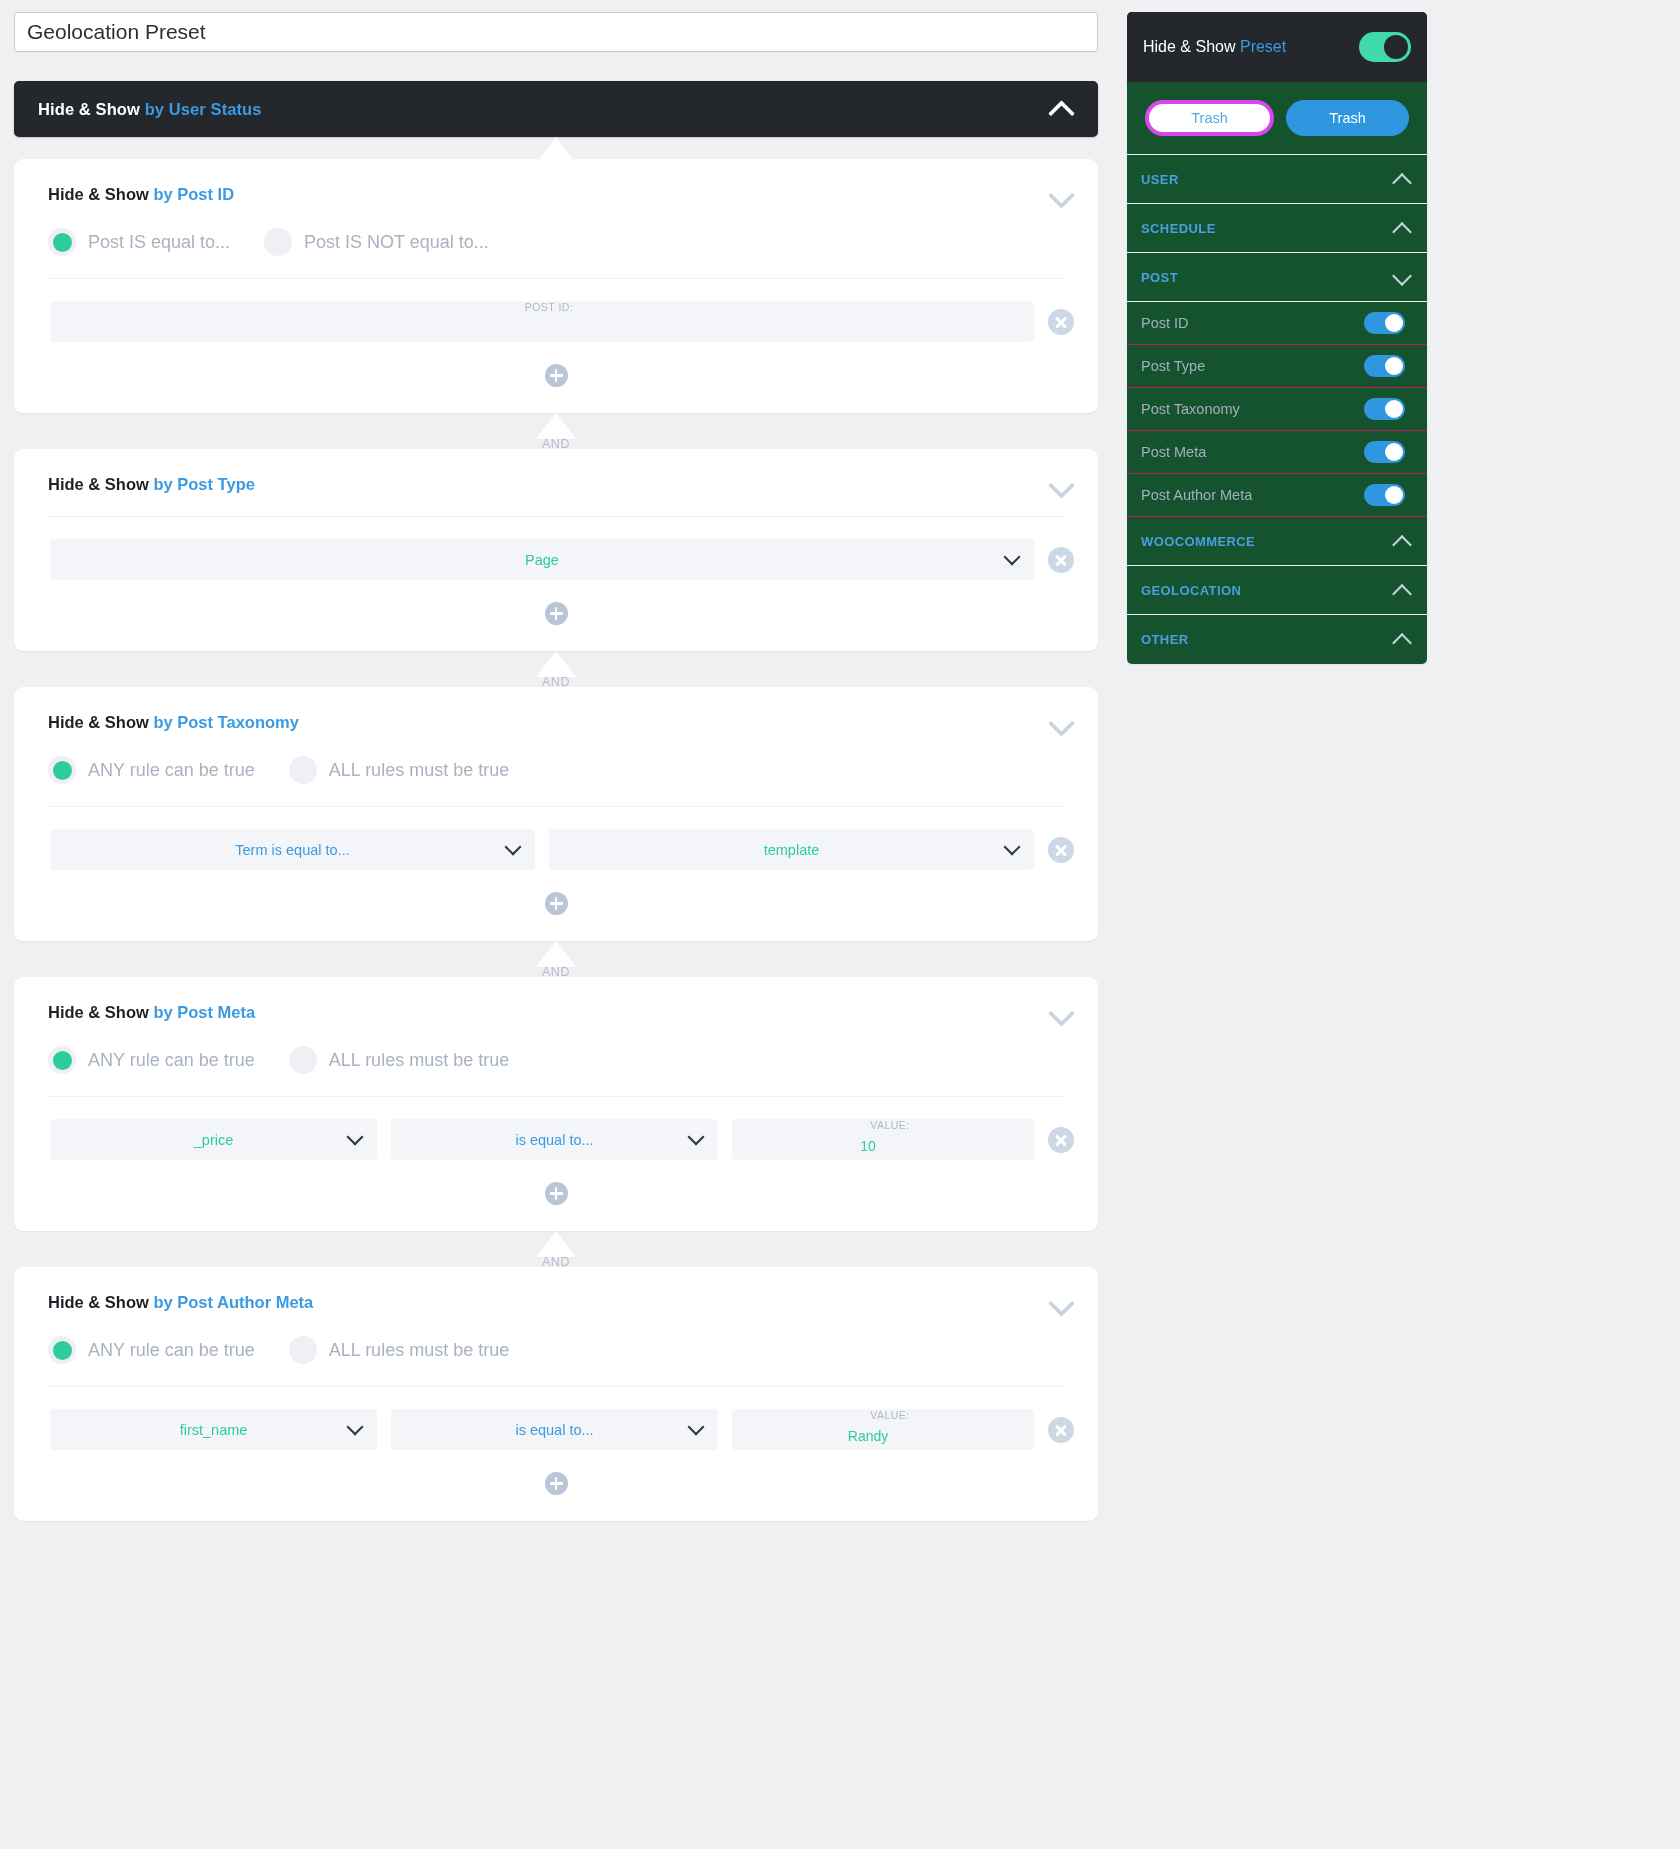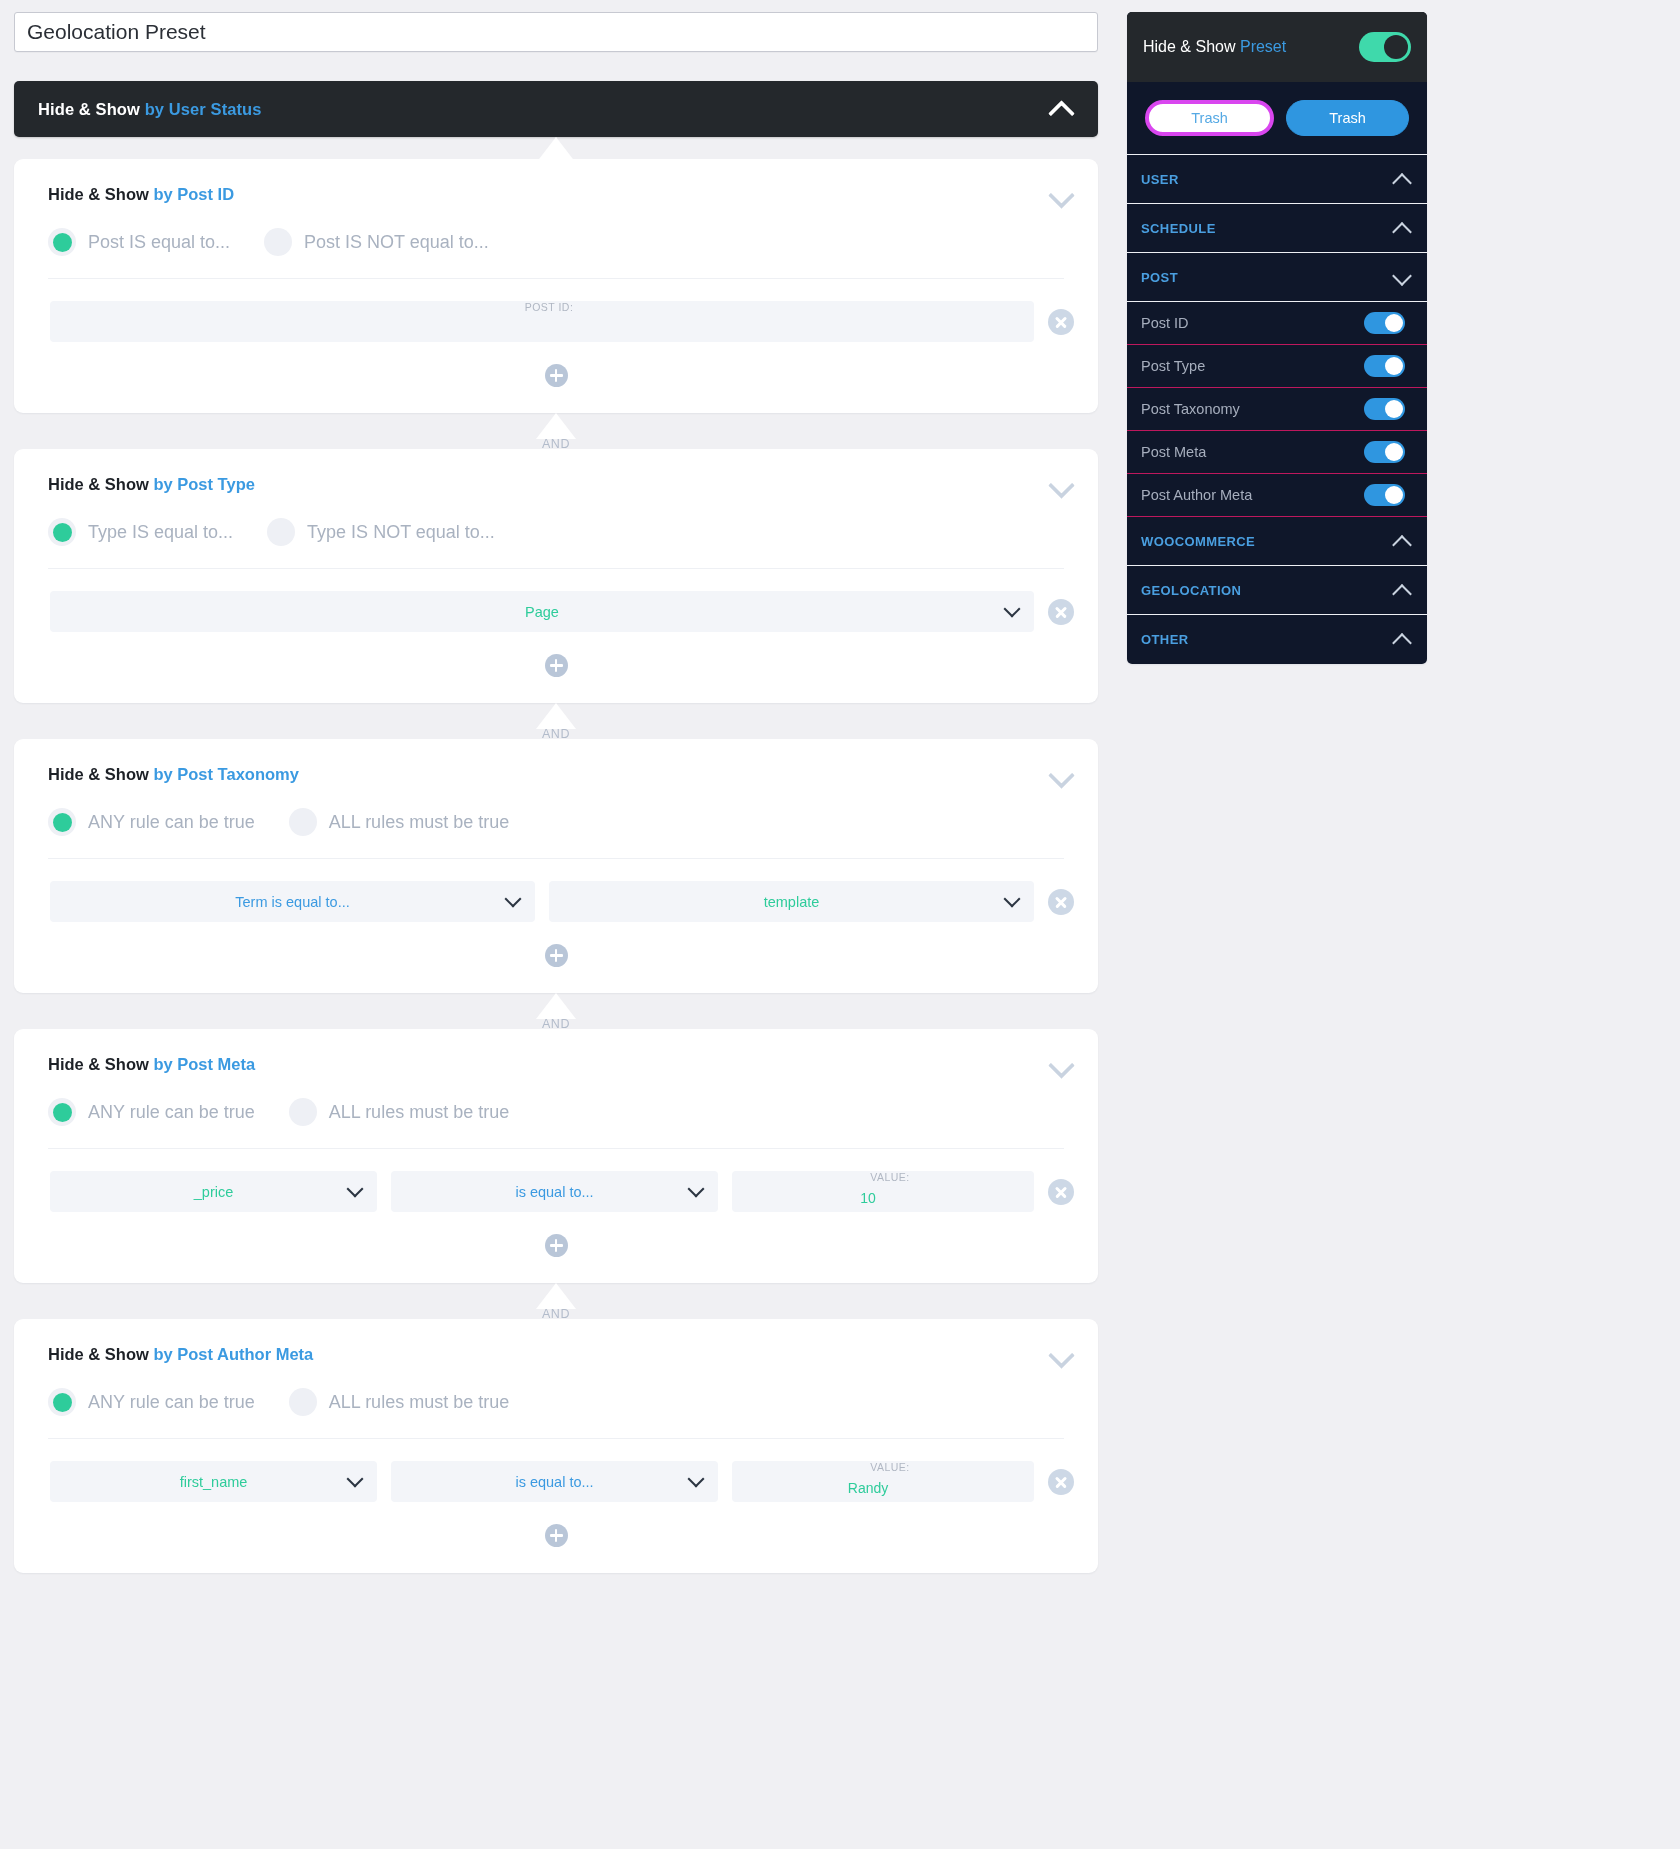--- a/index.html
+++ b/index.html
@@ -271,21 +271,21 @@
   .add-btn::after  { top: 5px; left: 10.2px; height: 13px; width: 2.8px; }
 
   
   .sidebar {
     width: 300px;
     margin-left: 15px;
     flex: 0 0 auto;
     border-radius: 5px;
     overflow: hidden;
     box-shadow: 0 1px 2px rgba(20,30,50,0.07);
-    background: #0f172a;
+    background: #14532d;
     text-align: center;
   }
   .sb-head {
     background: #24282c;
     height: 70px;
     display: flex;
     align-items: center;
     justify-content: space-between;
     padding: 0 16px 0 16px;
   }
@@ -466,34 +466,20 @@
 
     <div class="card">
       <div class="card-head">
         <div class="ch-title">
           <span>Hide &amp; Show</span>
           <span class="accent">by Post Type</span>
         </div>
         <span class="chev down chev-grey"></span>
       </div>
 
-      <div class="radio-row">
-        <div class="radio-item on">
-          <span class="radio-dot">
-              <i></i>
-            </span>
-          <span class="radio-label">Type IS equal to...</span>
-        </div>
-        <div class="radio-item">
-          <span class="radio-dot">
-              <i></i>
-            </span>
-          <span class="radio-label">Type IS NOT equal to...</span>
-        </div>
-      </div>
 
       <div class="divider"></div>
 
       <div class="value-row">
         <div class="select green" style="flex:1 1 auto;">
           <span class="sel-text">Page</span>
           <span class="caret"></span>
         </div>
         <span class="remove-x"></span>
       </div>

